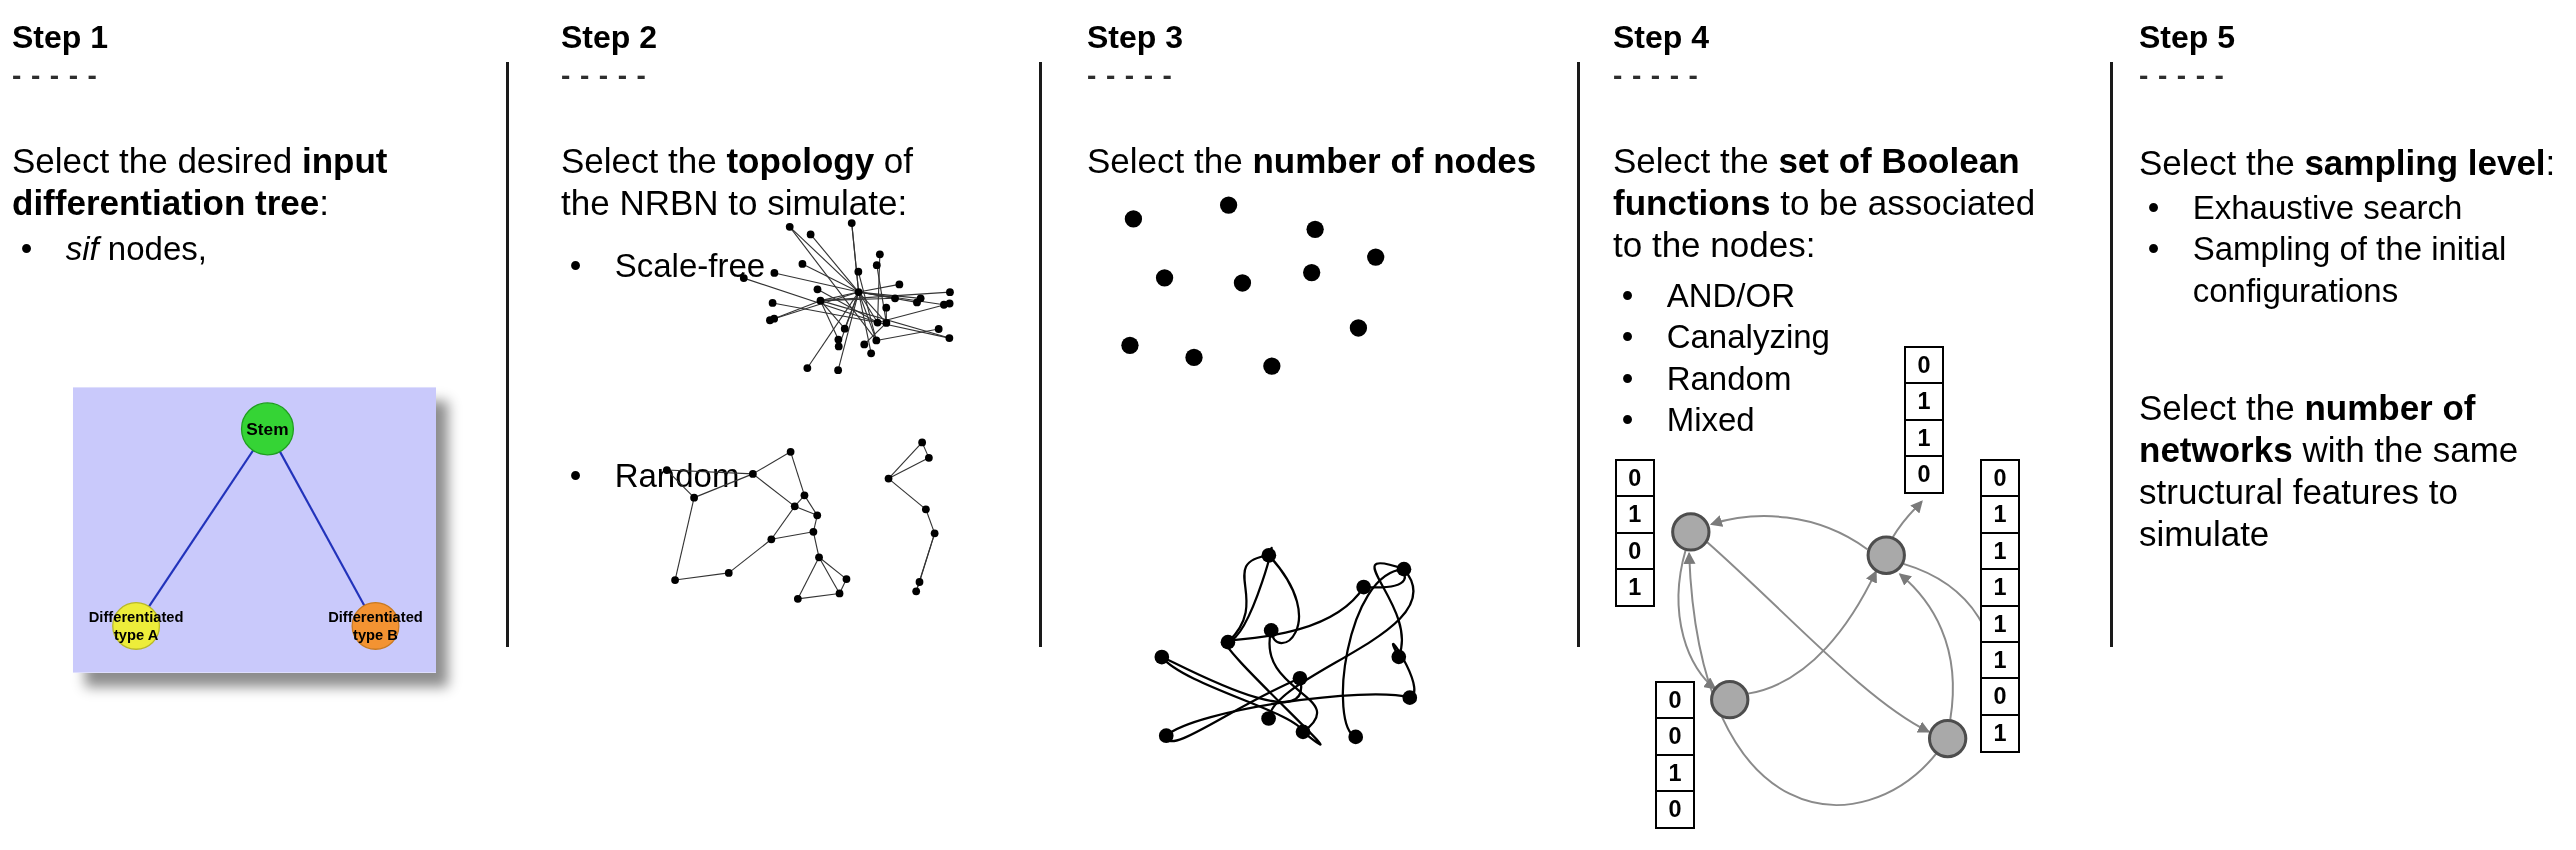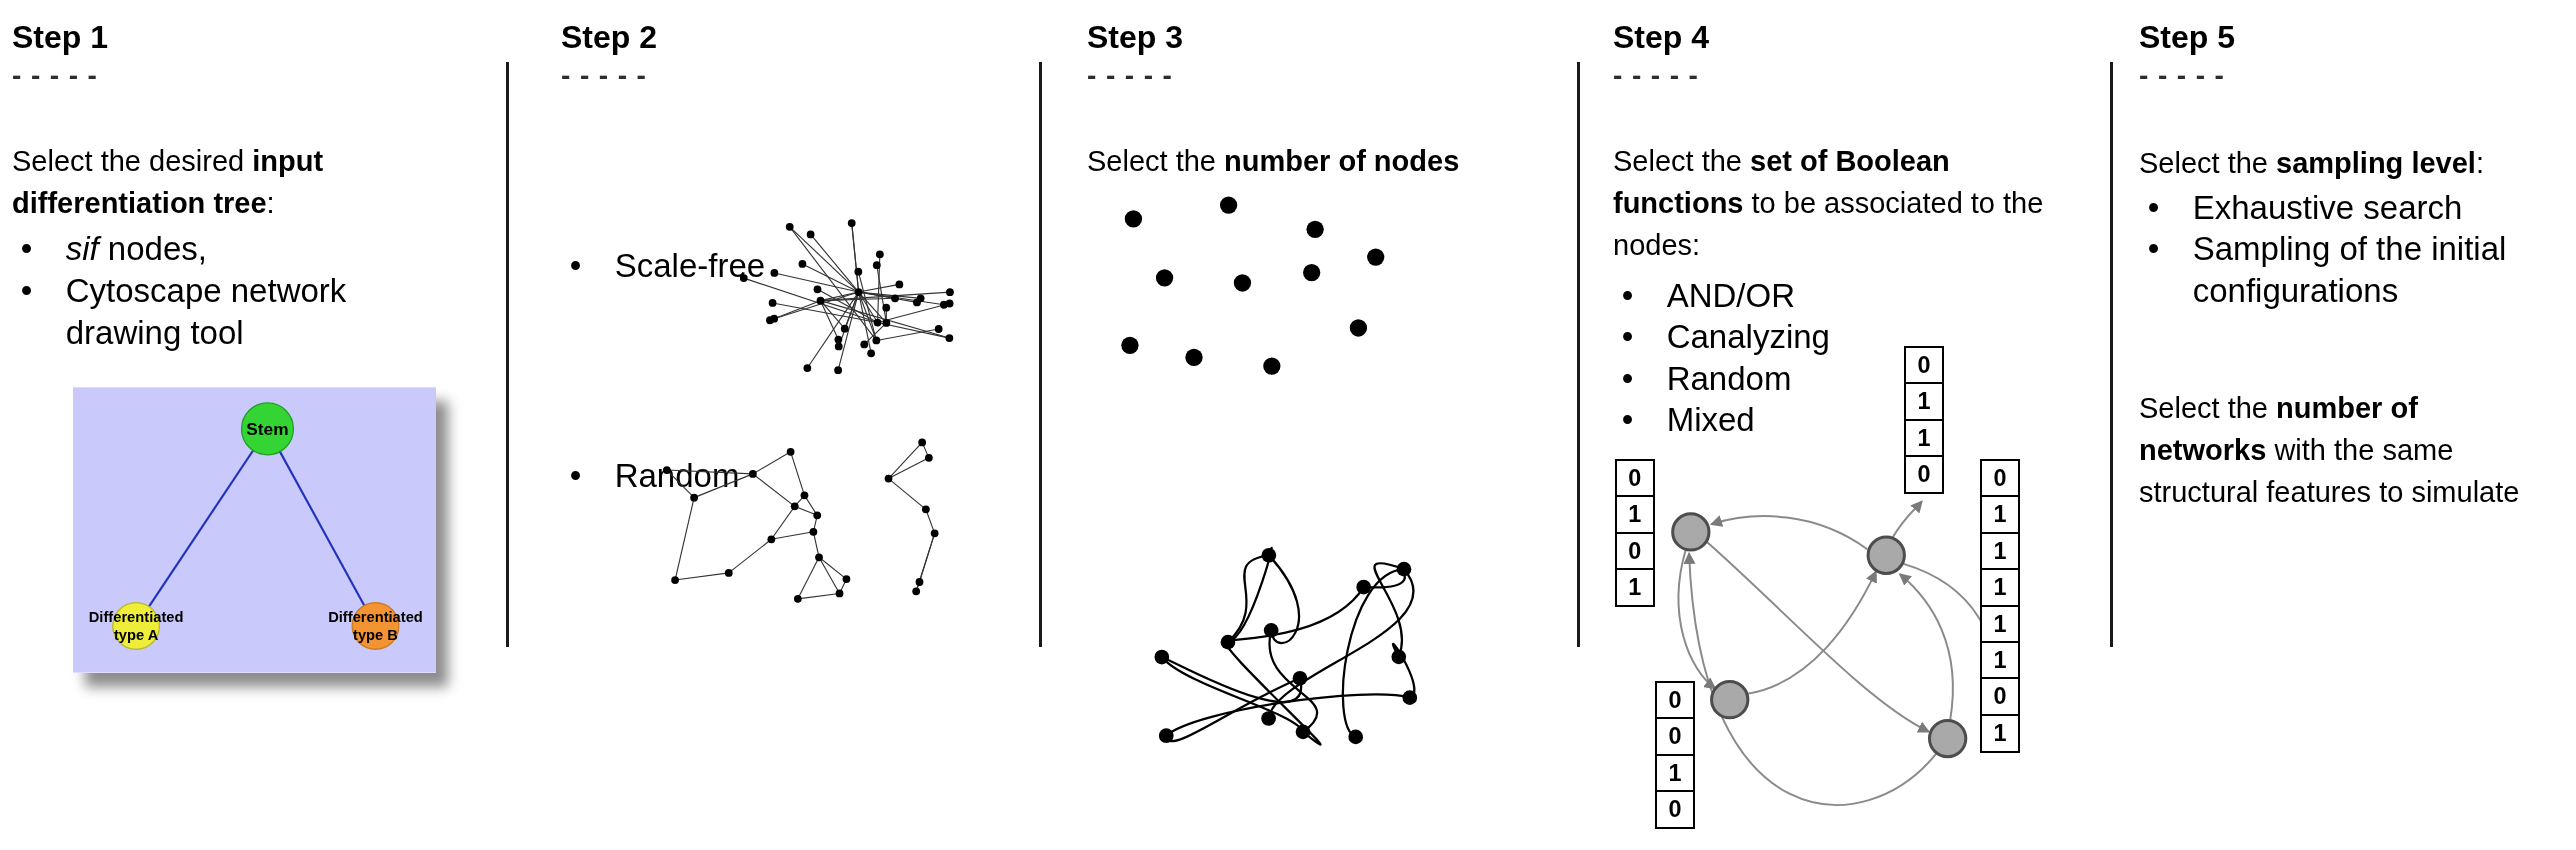--- a/index.html
+++ b/index.html
@@ -2,21 +2,21 @@
 <html style="font-size:14px"><head>
 <meta charset="utf-8">
 <style>
   *{margin:0;padding:0;box-sizing:border-box;}
   html,body{background:#fff;}
   body{font-family:"Liberation Sans","DejaVu Sans",sans-serif;color:#000;}
   #canvas{position:relative;width:2576px;height:851px;background:#fff;overflow:hidden;}
   .col{position:absolute;top:10px;height:100%;}
   .head{position:absolute;top:8.7px;left:0;font-size:32px;font-weight:700;}
   .dashes{position:absolute;top:50px;left:0;font-size:28px;font-weight:700;color:#2d2d2d;letter-spacing:0.9px;white-space:pre;}
-  .instr{position:absolute;left:0;font-size:29px;line-height:42px;font-weight:400;}
+  .instr{position:absolute;left:0;font-size:35px;line-height:42px;font-weight:400;}
   .instr b{font-weight:700;}
   .bullet{position:absolute;left:0;display:flex;font-size:33px;line-height:42px;}
   .bullet::before{content:"\2022";flex:none;width:45px;padding-left:8.7px;}
   .btxt{flex:1;}
   .divider{position:absolute;top:62px;height:585px;width:2.6px;background:#1a1a1a;}
   .tree-box{position:absolute;left:61px;top:377px;width:363px;height:286px;box-shadow:12px 14px 12px rgba(0,0,0,0.45);}
   .tlabel{font-family:"Liberation Sans",sans-serif;font-size:20px;font-weight:700;}
   .slabel{font-family:"Liberation Sans",sans-serif;font-size:17px;font-weight:700;}
   .netsvg{position:absolute;}
   .bool-graphic{position:absolute;}
@@ -32,23 +32,20 @@
 
 <div id="canvas">
 
   <section class="col" style="left:12px;width:485px">
     <h2 class="head">Step 1</h2>
     <div class="dashes">- - - - -</div>
     <p class="instr" style="top:130px;width:381px"><span>Select the desired </span><b>input differentiation tree</b><span>:</span></p>
     <div class="bullet" style="top:218px;width:372px">
       <span class="btxt"><i>sif</i><span> nodes,</span></span>
     </div>
-    <div class="bullet" style="top:260px;width:372px">
-      <span class="btxt">Cytoscape network drawing tool</span>
-    </div>
     <div class="tree-box">
       <svg viewBox="0 0 420 330" width="363" height="286">
         <rect x="0" y="0" width="420" height="330" fill="#c9c9fb"></rect>
         <line x1="225" y1="48" x2="73" y2="276" stroke-width="2.5" stroke="#2233bb"></line>
         <line x1="225" y1="48" x2="350" y2="276" stroke-width="2.5" stroke="#2233bb"></line>
         <circle cx="225" cy="48" r="30" stroke="#1f9e1f" stroke-width="1.5" fill="#35d435"></circle>
         <text x="225" y="55" text-anchor="middle" class="tlabel">Stem</text>
         <circle cx="73" cy="276" r="27" stroke="#b9b929" stroke-width="1.5" fill="#eded3a"></circle>
         <text x="73" y="272" text-anchor="middle" class="slabel">Differentiated</text>
         <text x="73" y="292" text-anchor="middle" class="slabel">type A</text>
@@ -57,20 +54,21 @@
         <text x="350" y="292" text-anchor="middle" class="slabel">type B</text>
       </svg>
     </div>
   </section>
 
   <div class="divider" style="left:506px"></div>
 
   <section class="col" style="left:561px;width:476px">
     <h2 class="head">Step 2</h2>
     <div class="dashes">- - - - -</div>
+    <p class="instr" style="top:130px;width:407px"><span>Select the </span><b>topology</b><span> of the NRBN to simulate:</span></p>
     <div class="bullet" style="top:235px;width:242px">
       <span class="btxt">Scale-free</span>
     </div>
     <svg id="sf-net" class="netsvg" style="left:152px;top:185px" width="286" height="208" viewBox="0 0 330 240">
         <line x1="168" y1="112" x2="200.05190175637904" y2="147.5716193149192" stroke="#333" stroke-width="1.3"></line>
         <line x1="168" y1="112" x2="124.01344142275444" y2="121.91272457657855" stroke="#333" stroke-width="1.3"></line>
         <line x1="168" y1="112" x2="188.4792105550062" y2="167.80319217630847" stroke="#333" stroke-width="1.3"></line>
         <line x1="168" y1="112" x2="189.8679192868069" y2="147.18455842261065" stroke="#333" stroke-width="1.3"></line>
         <line x1="168" y1="112" x2="215.04706580842782" y2="103.13375649372472" stroke="#333" stroke-width="1.3"></line>
         <line x1="168" y1="112" x2="160.0734038018587" y2="32.409700776172" stroke="#333" stroke-width="1.3"></line>

